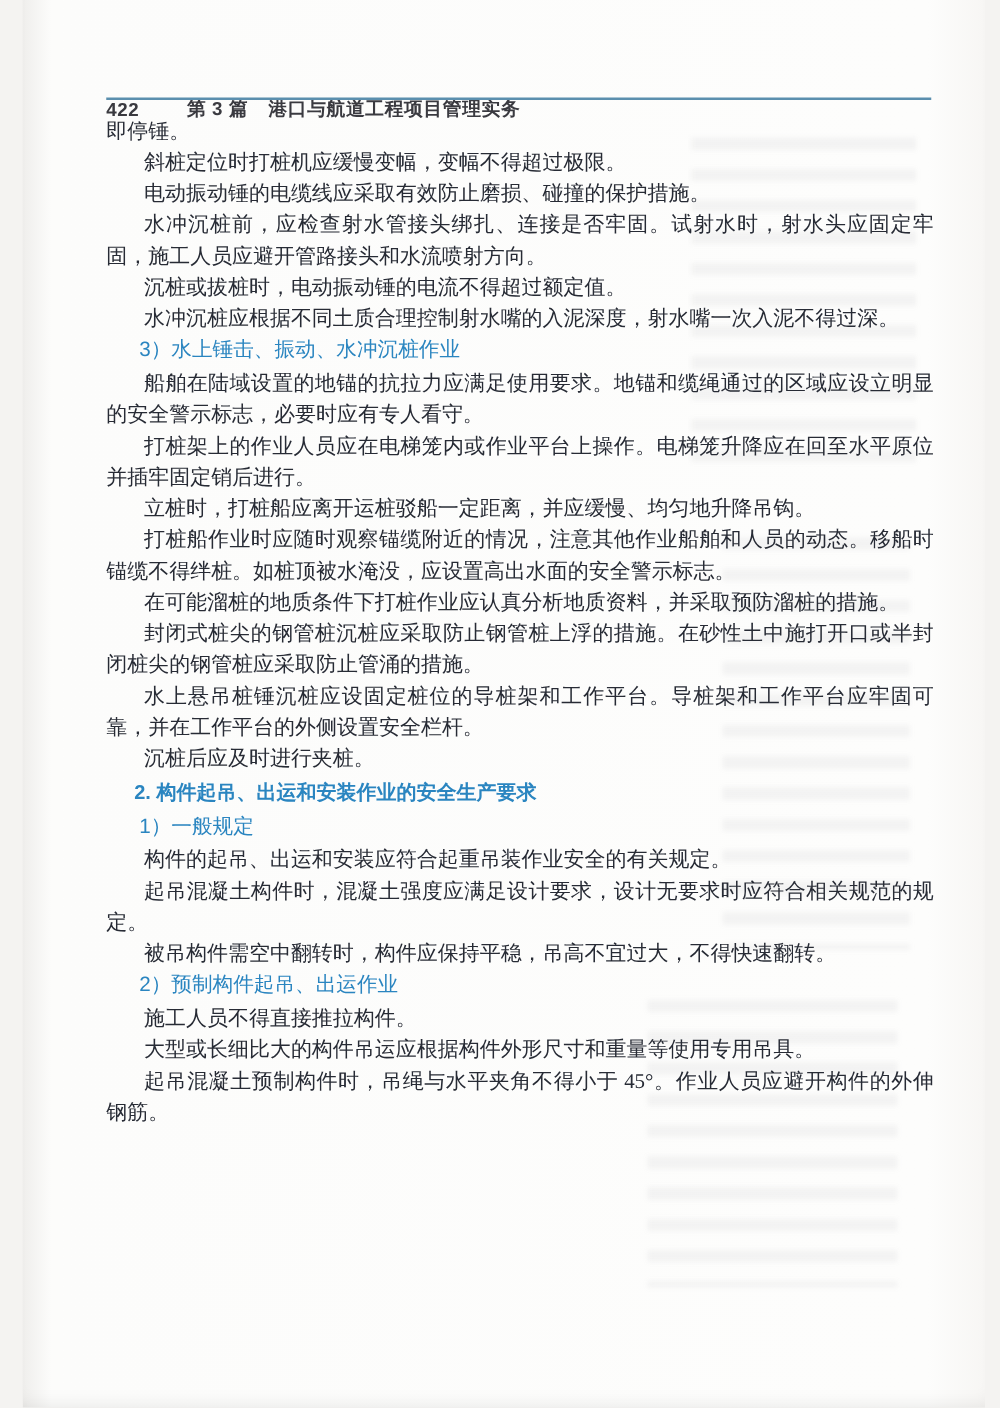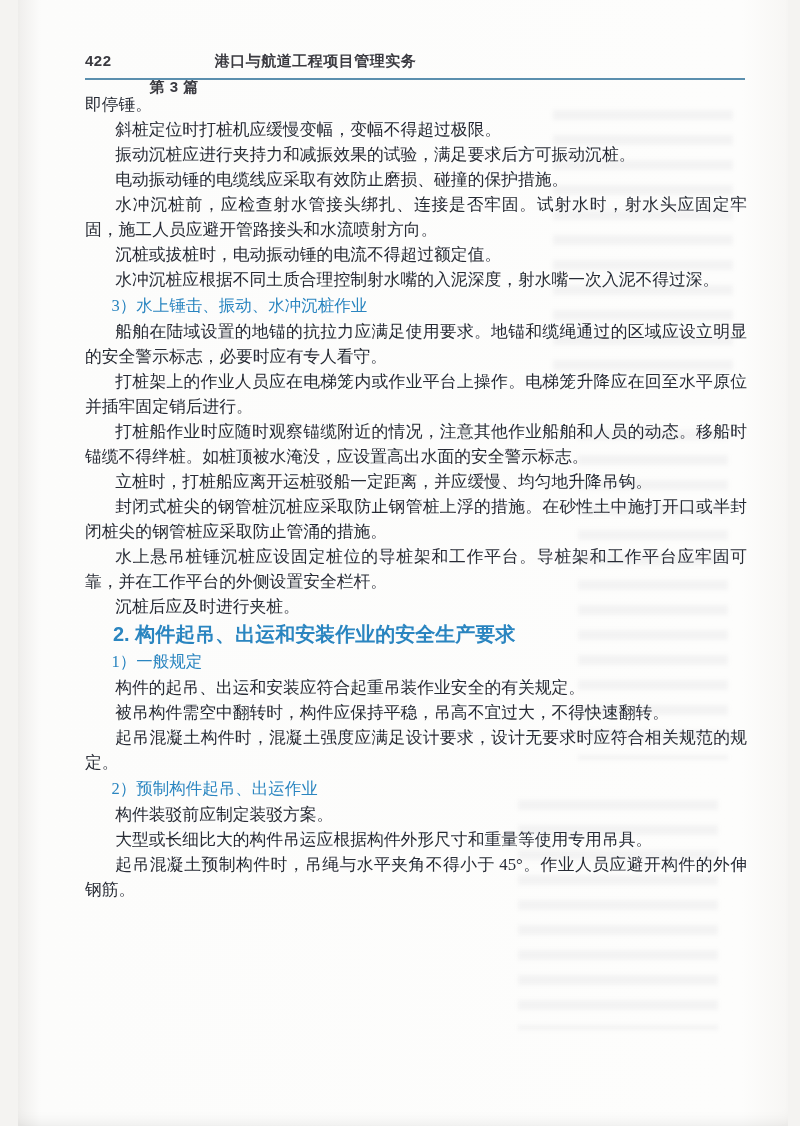--- a/index.html
+++ b/index.html
@@ -15,21 +15,21 @@
     left: 18px; top: 0;
     width: 770px; height: 1126px;
     background: linear-gradient(90deg, #efeeec 0%, #fcfcfb 3%, #fdfdfc 94%, #f7f6f4 100%);
     box-shadow: inset 0 -12px 18px -14px rgba(0,0,0,0.12);
   }
   .header {
     position: absolute;
     left: 67px; top: 52px;
     width: 660px;
     display: flex;
-    align-items: flex-start;
+    align-items: flex-end;
     font-family: "Liberation Sans", "DejaVu Sans", sans-serif;
     font-size: 15px;
     font-weight: bold;
     color: #3a3a40;
     letter-spacing: 0.5px;
   }
   .header .pageno { margin-right: 38px; }
   .header .section { margin-right: 16px; margin-top: 26px; }
   .rule {
     position: absolute;
@@ -48,30 +48,30 @@
     text-justify: inter-ideograph;
   }
   .content p {
     margin: 0;
     text-indent: 1.8em;
   }
   .content p.noindent { text-indent: 0; }
   .content .h-sub {
     margin: 1px 0 1px 0;
     padding-left: 1.6em;
-    font-family: Liberation Serif, serif;
+    font-family: Liberation Sans, sans-serif;
     font-size: 16.5px;
     font-weight: 500;
     color: #2a85c0;
   }
   .content .h-sec {
     margin: 3px 0 2px 0;
     padding-left: 1.4em;
     font-family: "Liberation Sans", "DejaVu Sans", sans-serif;
-    font-size: 20px;
+    font-size: 16px;
     font-weight: bold;
     color: #2a85c0;
   }
   
   .bleed {
     position: absolute;
     background: repeating-linear-gradient(180deg,
       rgba(120,120,128,0.07) 0 10px, rgba(0,0,0,0) 10px 25px);
     filter: blur(2px);
     pointer-events: none;
@@ -92,37 +92,37 @@
   </div>
   <div class="rule"></div>
 
   <div class="bleed b1"></div>
   <div class="bleed b2"></div>
   <div class="bleed b3"></div>
 
   <div class="content">
     <p class="noindent">即停锤。</p>
     <p>斜桩定位时打桩机应缓慢变幅，变幅不得超过极限。</p>
-    <p>振动沉桩应进行夹持力和减振效果的试验，满足要求后方可振动沉桩。</p>
     <p>电动振动锤的电缆线应采取有效防止磨损、碰撞的保护措施。</p>
     <p>水冲沉桩前，应检查射水管接头绑扎、连接是否牢固。试射水时，射水头应固定牢固，施工人员应避开管路接头和水流喷射方向。</p>
     <p>沉桩或拔桩时，电动振动锤的电流不得超过额定值。</p>
     <p>水冲沉桩应根据不同土质合理控制射水嘴的入泥深度，射水嘴一次入泥不得过深。</p>
     <div class="h-sub">3）水上锤击、振动、水冲沉桩作业</div>
     <p>船舶在陆域设置的地锚的抗拉力应满足使用要求。地锚和缆绳通过的区域应设立明显的安全警示标志，必要时应有专人看守。</p>
     <p>打桩架上的作业人员应在电梯笼内或作业平台上操作。电梯笼升降应在回至水平原位并插牢固定销后进行。</p>
+    <p>立桩时，打桩船应离开运桩驳船一定距离，并应缓慢、均匀地升降吊钩。</p>
     <p>打桩船作业时应随时观察锚缆附近的情况，注意其他作业船舶和人员的动态。移船时锚缆不得绊桩。如桩顶被水淹没，应设置高出水面的安全警示标志。</p>
-    <p>立桩时，打桩船应离开运桩驳船一定距离，并应缓慢、均匀地升降吊钩。</p>
+    <p>在可能溜桩的地质条件下打桩作业应认真分析地质资料，并采取预防溜桩的措施。</p>
     <p>封闭式桩尖的钢管桩沉桩应采取防止钢管桩上浮的措施。在砂性土中施打开口或半封闭桩尖的钢管桩应采取防止管涌的措施。</p>
     <p>水上悬吊桩锤沉桩应设固定桩位的导桩架和工作平台。导桩架和工作平台应牢固可靠，并在工作平台的外侧设置安全栏杆。</p>
     <p>沉桩后应及时进行夹桩。</p>
     <div class="h-sec">2. 构件起吊、出运和安装作业的安全生产要求</div>
     <div class="h-sub">1）一般规定</div>
     <p>构件的起吊、出运和安装应符合起重吊装作业安全的有关规定。</p>
+    <p>起吊混凝土构件时，混凝土强度应满足设计要求，设计无要求时应符合相关规范的规定。</p>
     <p>被吊构件需空中翻转时，构件应保持平稳，吊高不宜过大，不得快速翻转。</p>
-    <p>起吊混凝土构件时，混凝土强度应满足设计要求，设计无要求时应符合相关规范的规定。</p>
     <div class="h-sub">2）预制构件起吊、出运作业</div>
-    <p>构件装驳前应制定装驳方案。</p>
+    <p>施工人员不得直接推拉构件。</p>
     <p>大型或长细比大的构件吊运应根据构件外形尺寸和重量等使用专用吊具。</p>
     <p>起吊混凝土预制构件时，吊绳与水平夹角不得小于 45°。作业人员应避开构件的外伸钢筋。</p>
   </div>
 
 </div>
 
 </body></html>

